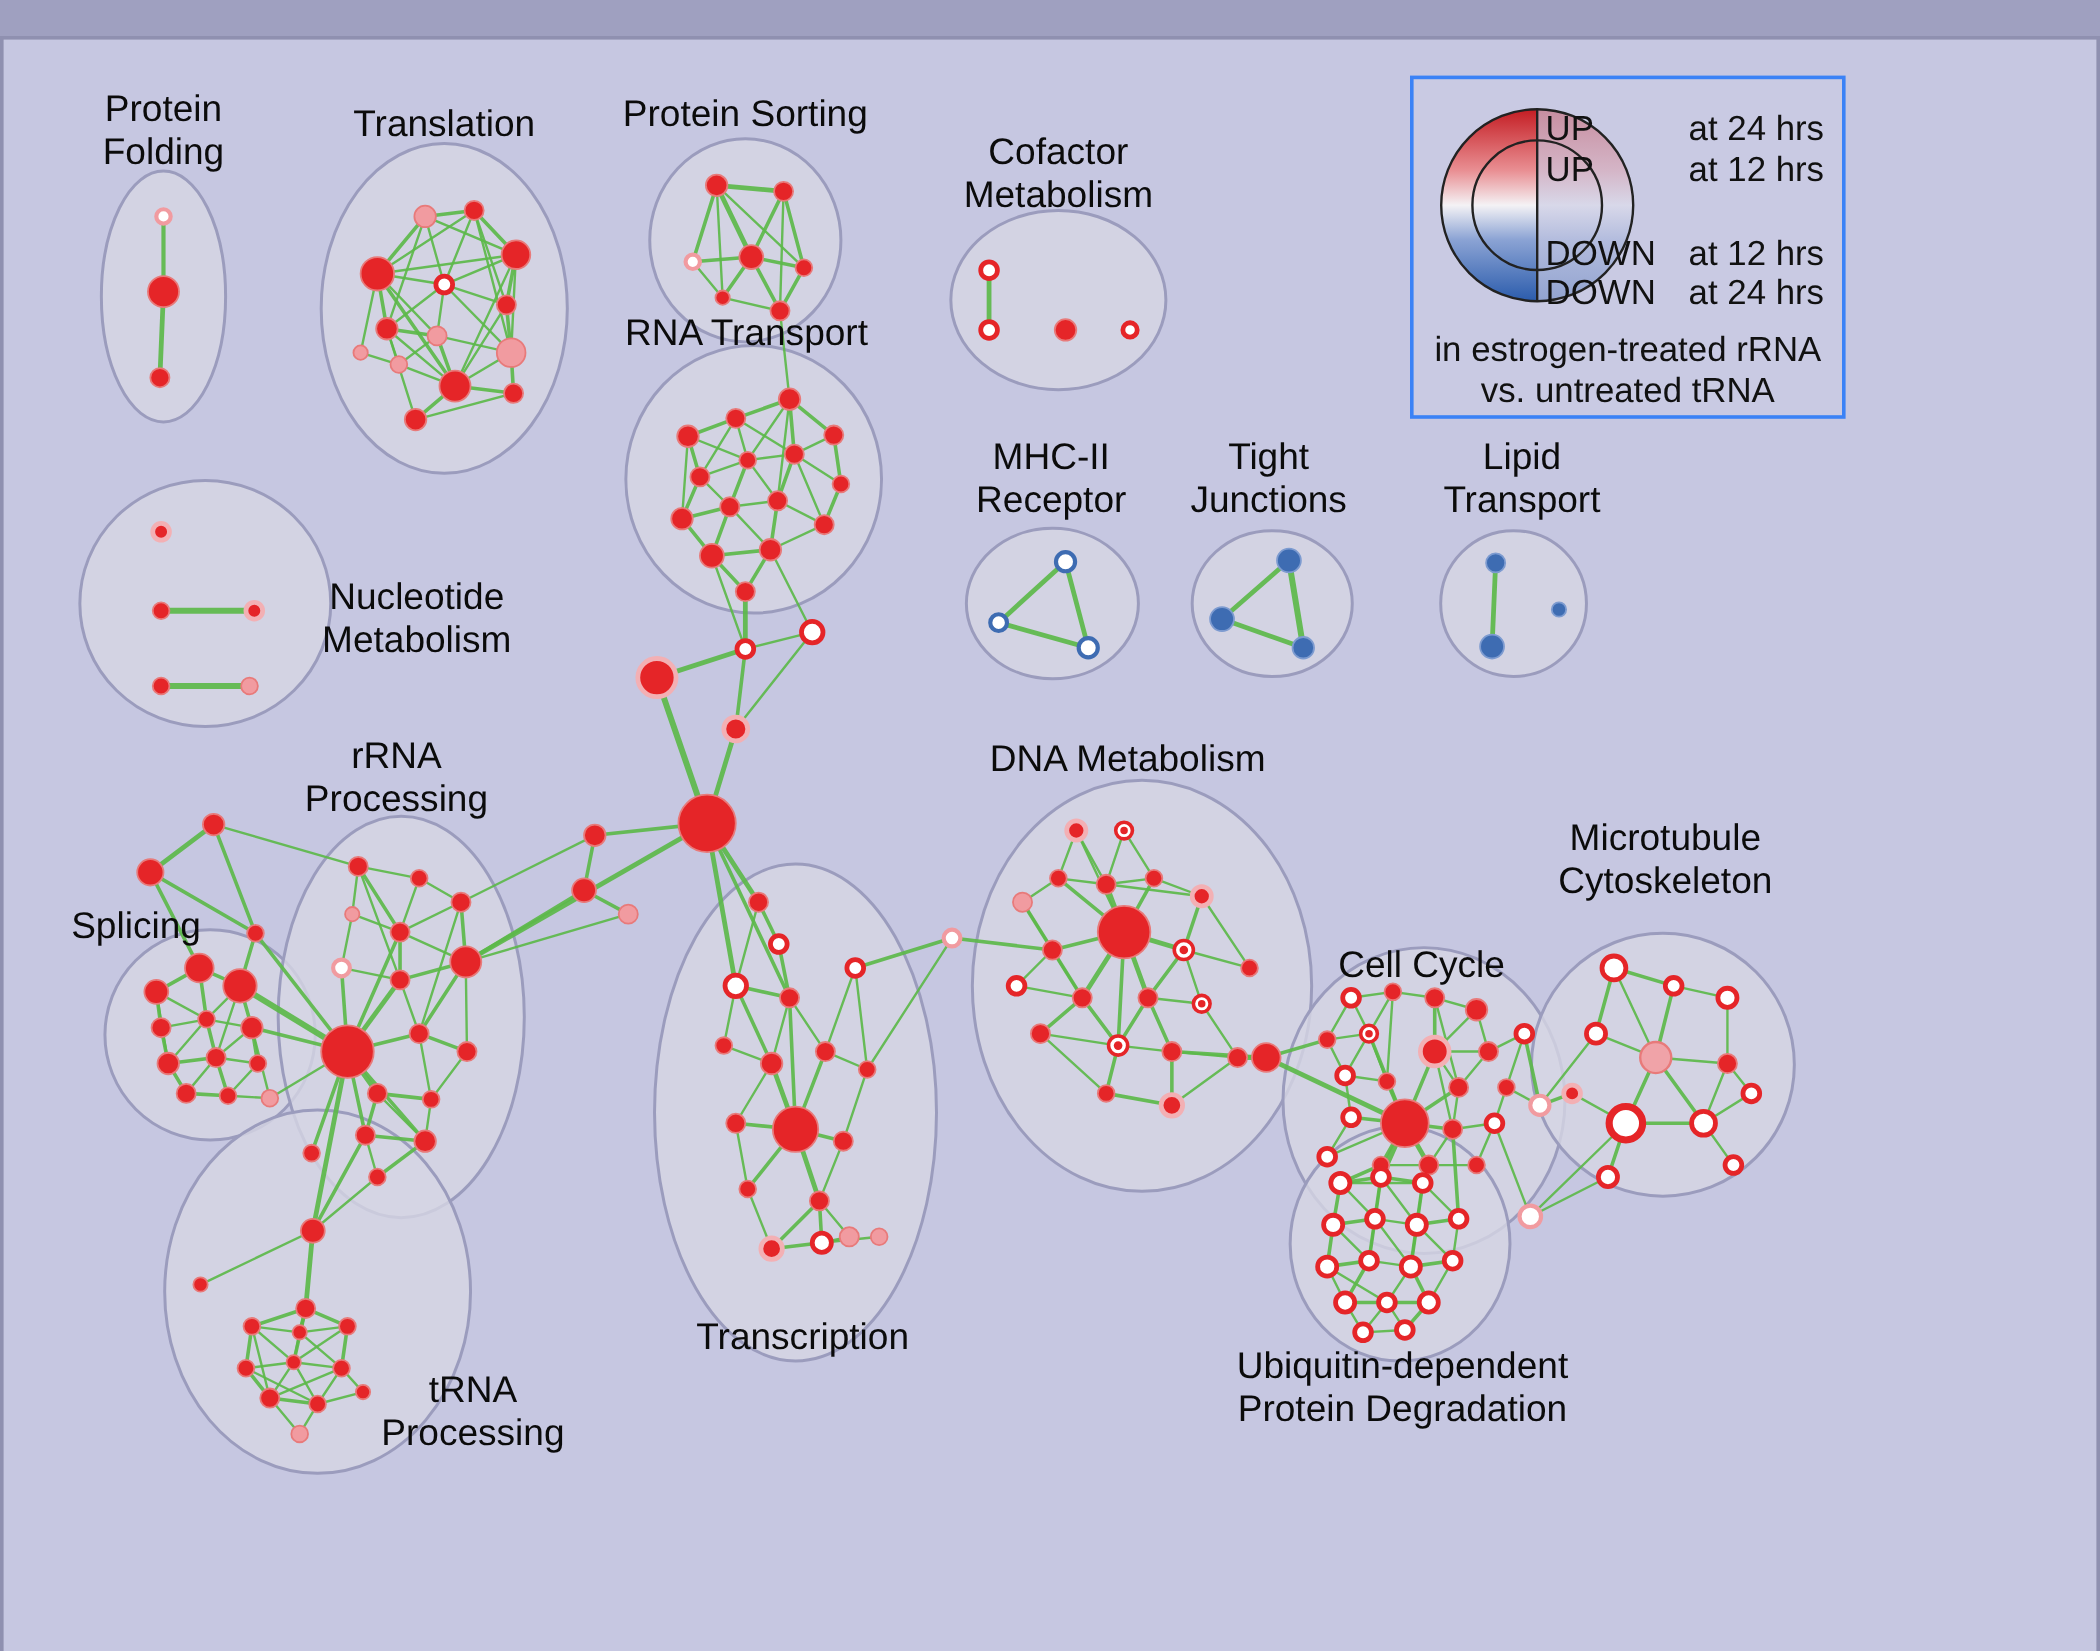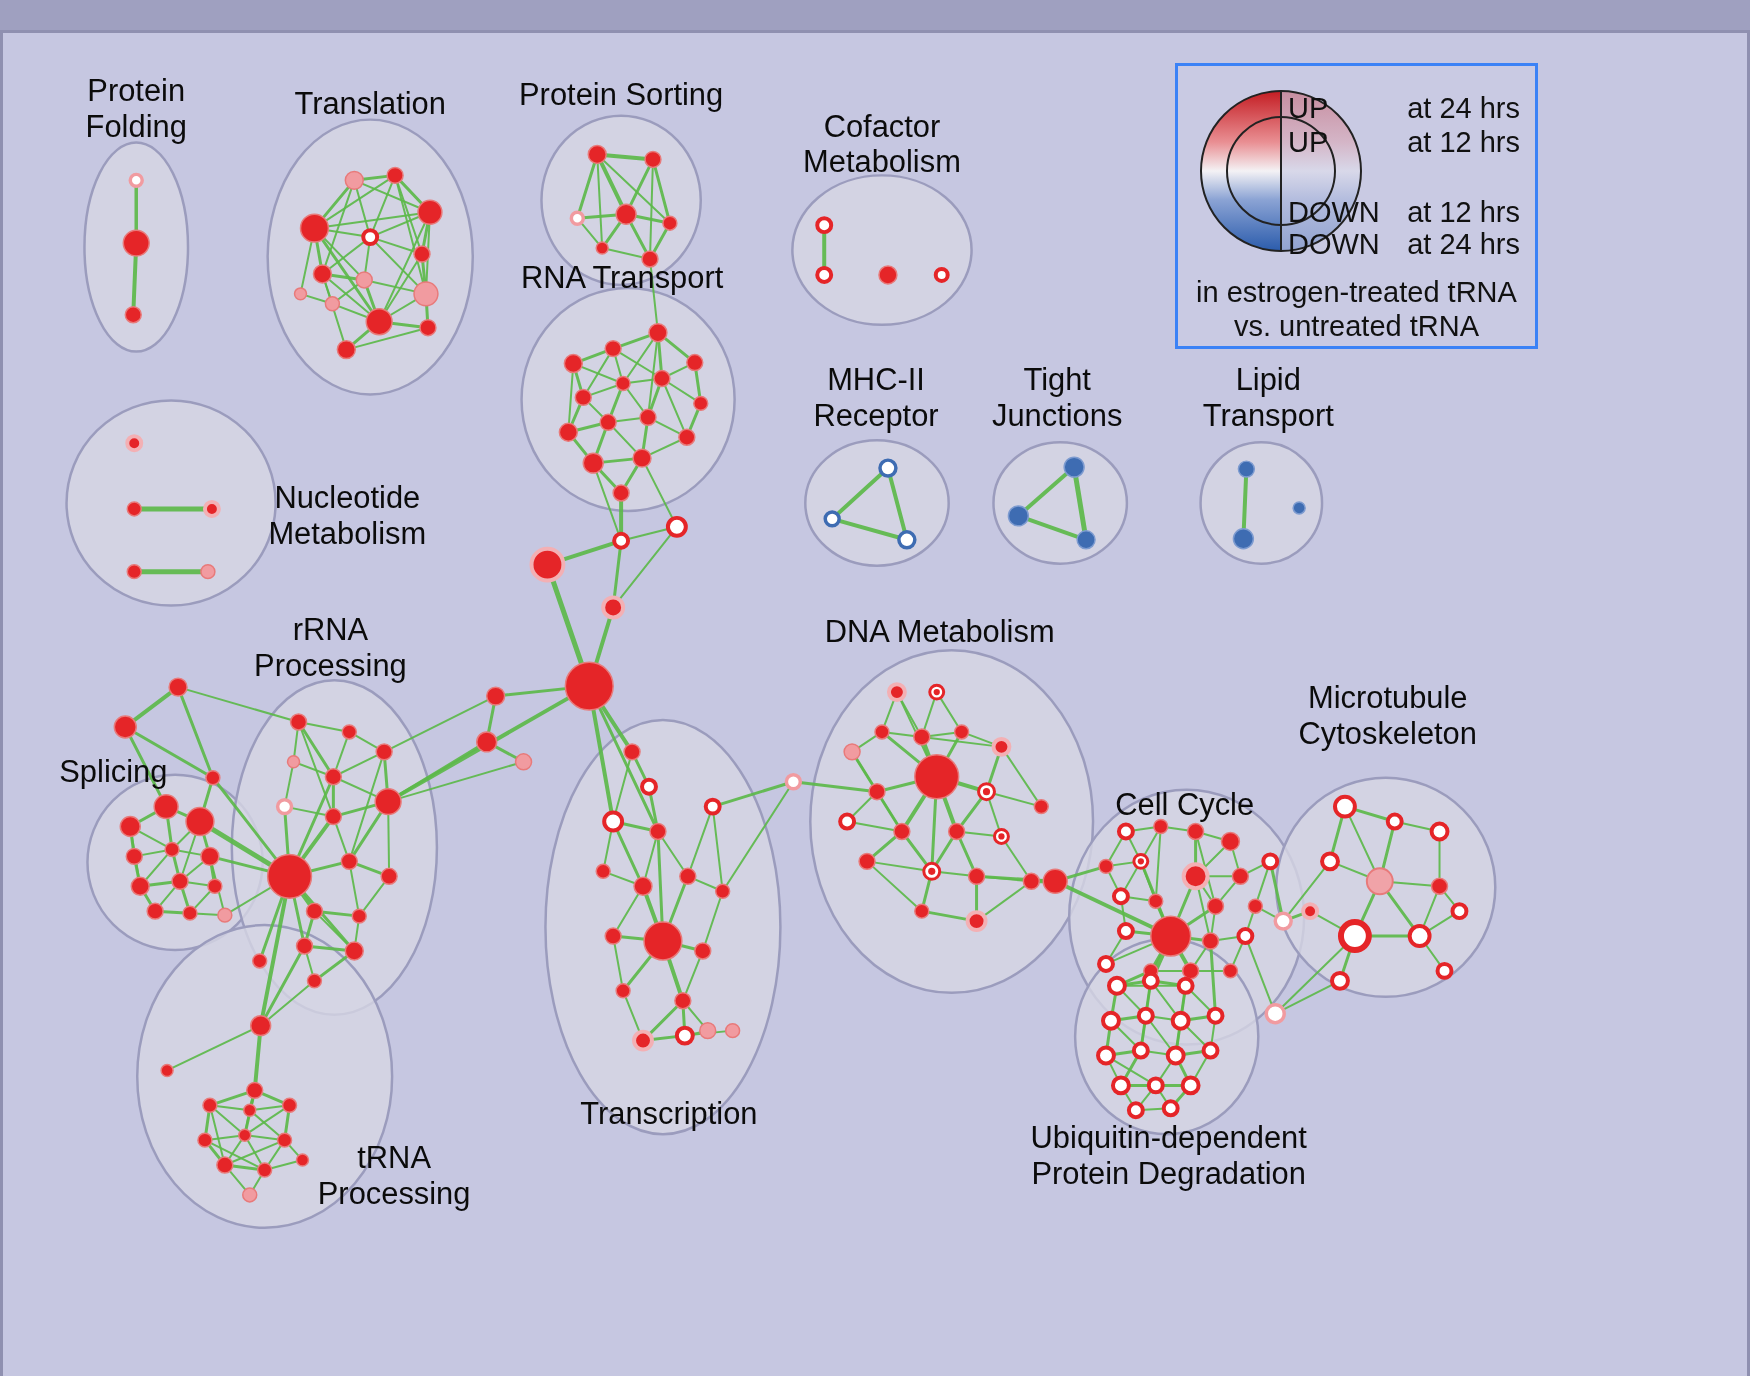--- a/index.html
+++ b/index.html
@@ -718,17 +718,17 @@
     </div>
     <div class="legend-row" style="top:130px">
       <span>DOWN</span>
       <span>at 12 hrs</span>
     </div>
     <div class="legend-row" style="top:162px">
       <span>DOWN</span>
       <span>at 24 hrs</span>
     </div>
 
-    <div class="legend-caption" style="top:210px">in estrogen-treated tRNA</div>
+    <div class="legend-caption" style="top:210px">in estrogen-treated rRNA</div>
     <div class="legend-caption" style="top:244px">vs. untreated tRNA</div>
   </div>
 
 </div>
 
 </body></html>

